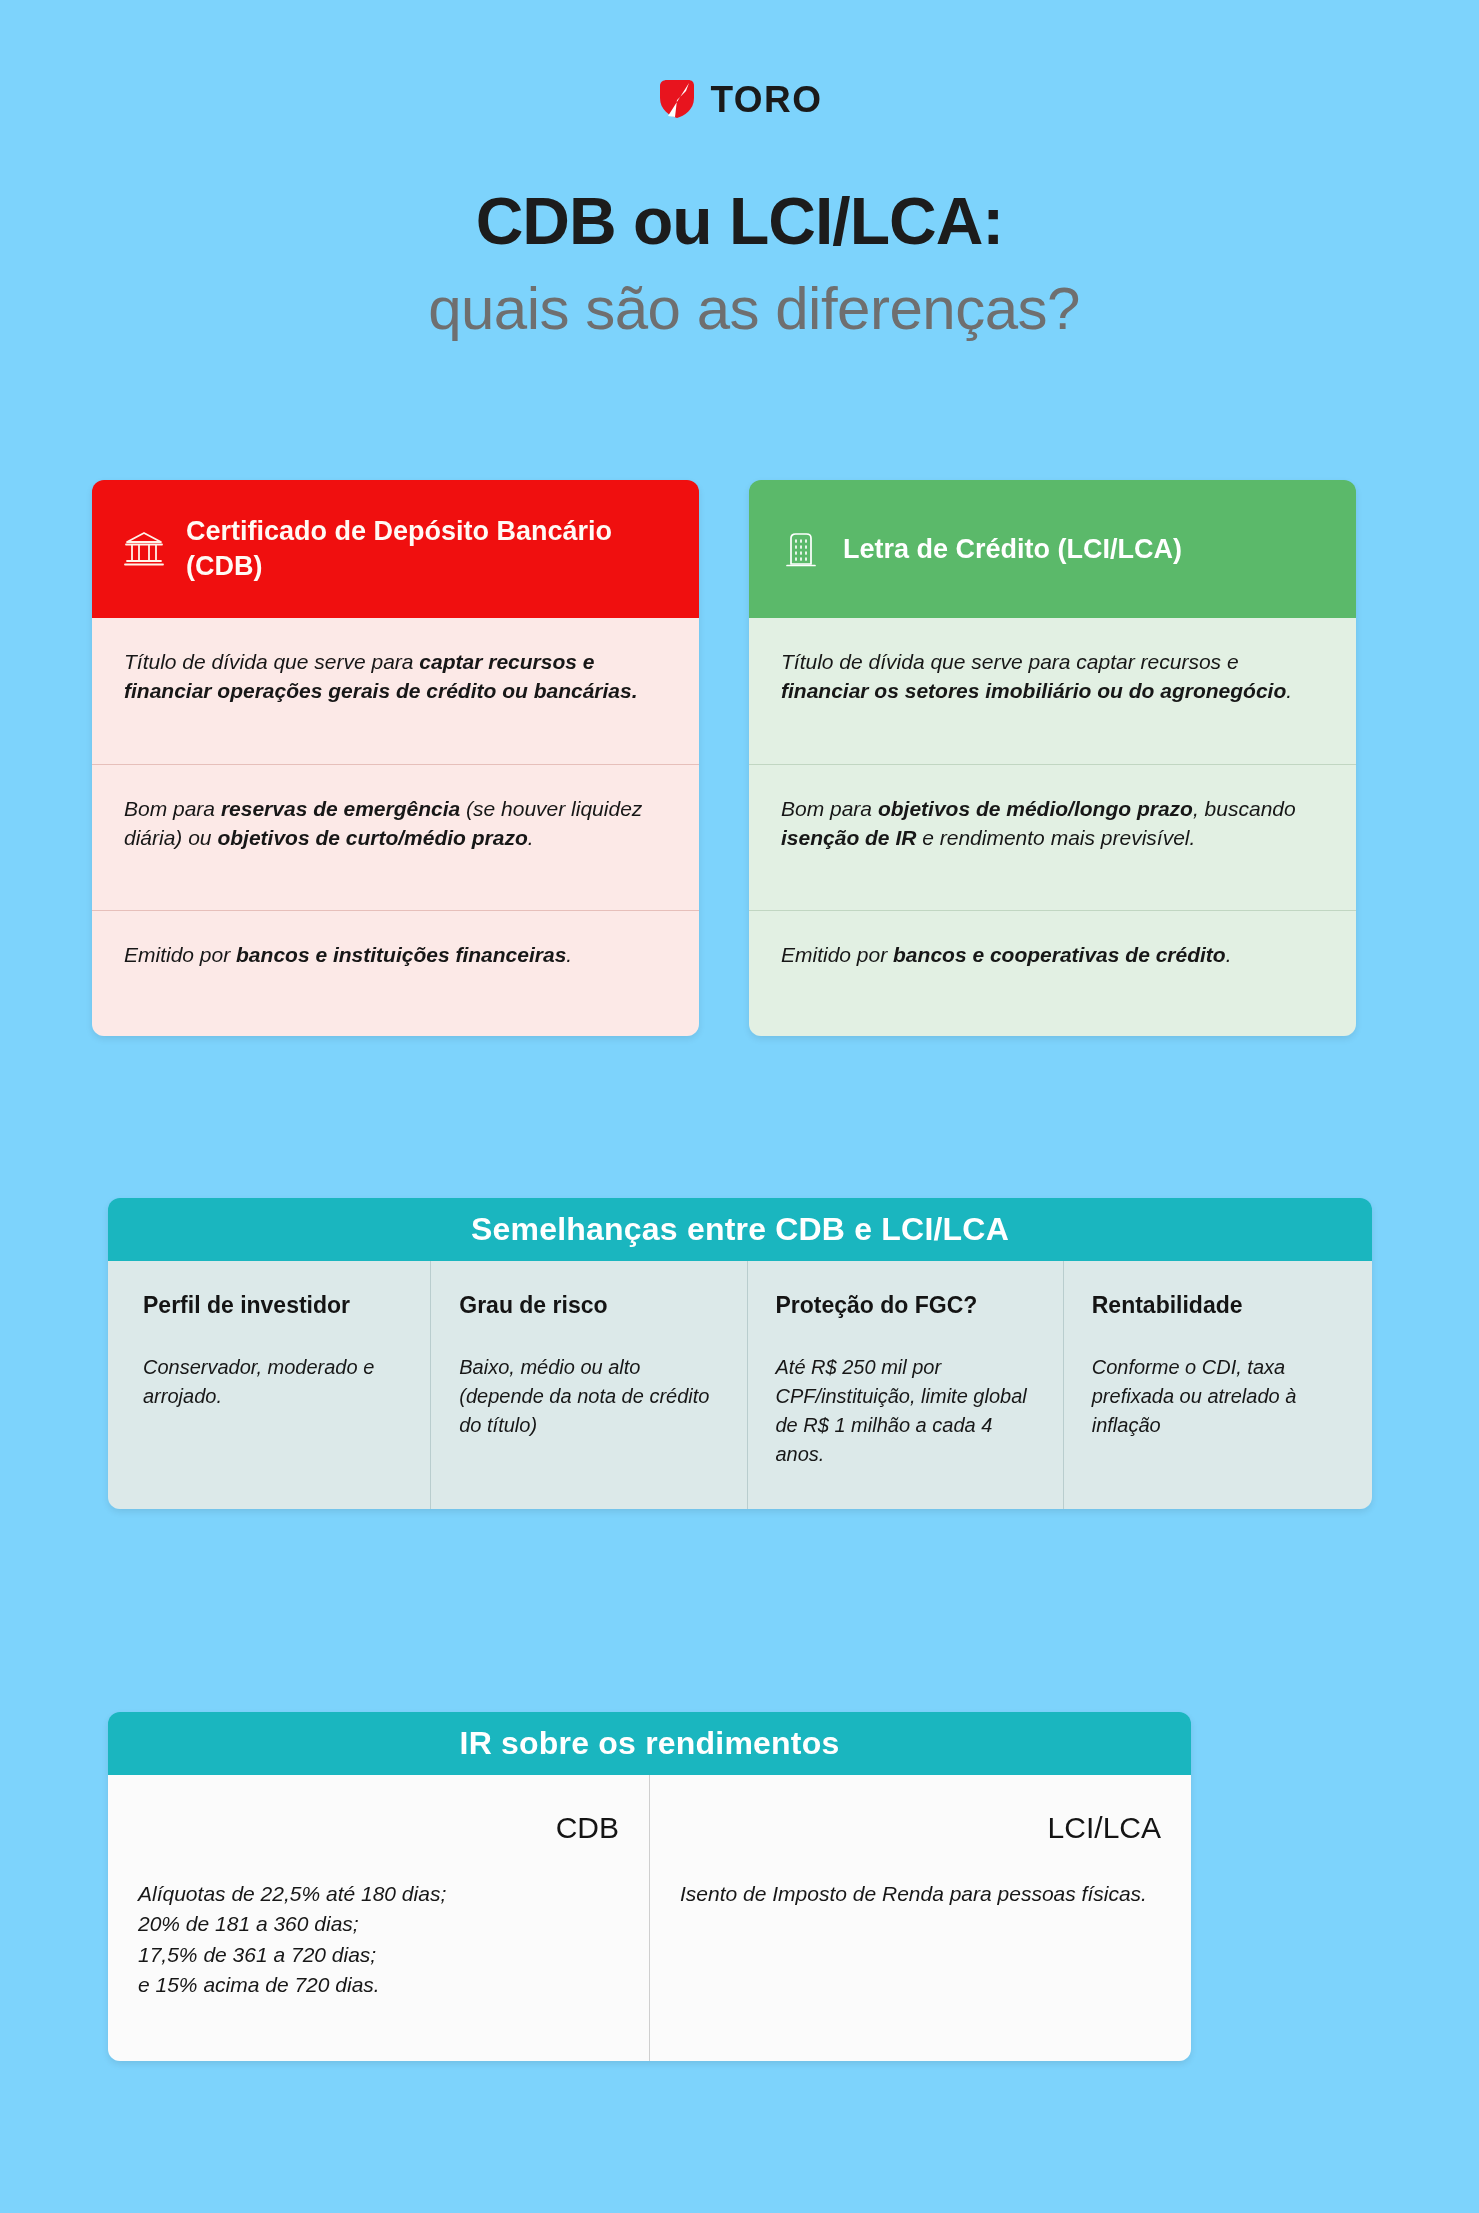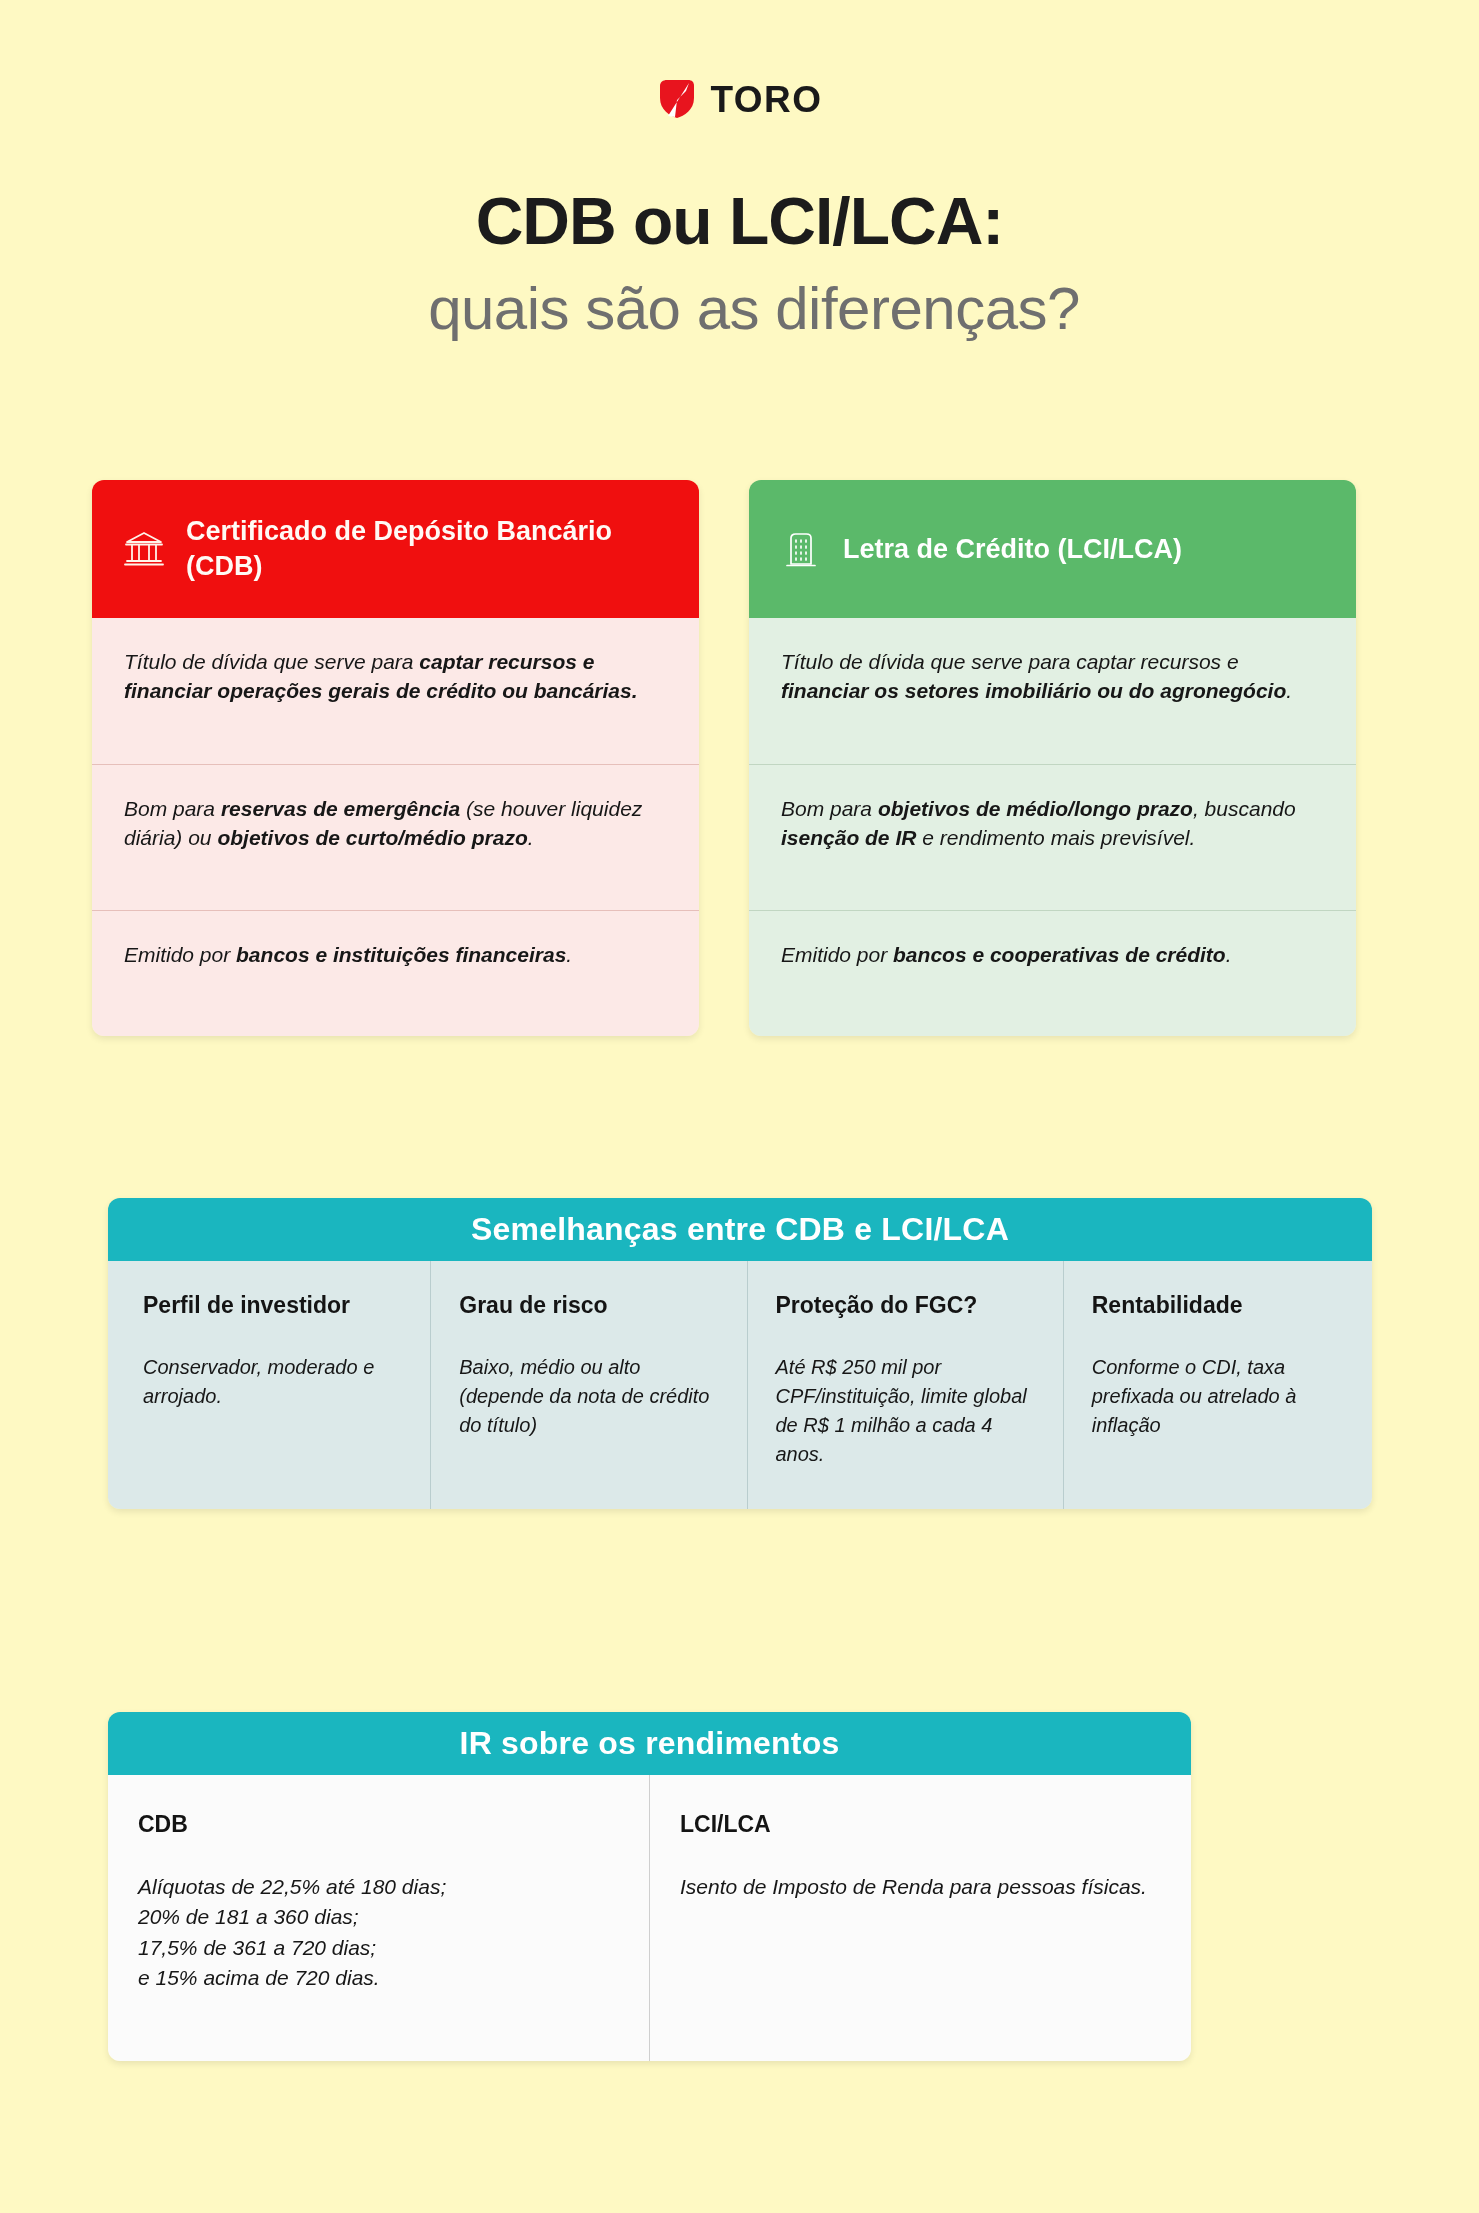--- a/index.html
+++ b/index.html
@@ -8,21 +8,21 @@
     width: 1479px;
     height: 2213px;
     background: #f2f2f2;
     font-family: "Liberation Sans", sans-serif;
   }
 
   .page {
     position: relative;
     width: 1479px;
     height: 2213px;
-    background: #fef9c3;
+    background: #7dd3fc;
     overflow: hidden;
   }
 
   
   .logo-row {
     position: absolute;
     top: 78px;
     left: 0;
     width: 100%;
     display: flex;
@@ -178,24 +178,25 @@
     display: flex;
     background: #fbfbfb;
   }
   .ir-col {
     flex: 1 1 0;
     padding: 36px 30px 54px 30px;
     min-height: 286px;
   }
   .ir-col + .ir-col { border-left: 1px solid #cfcfcf; }
   .ir-col-title {
-    font-size: 23px;
-    font-weight: bold;
+    font-size: 30px;
+    font-weight: normal;
     color: #141414;
     margin-bottom: 34px;
+    text-align: right;
   }
   .ir-col-text {
     font-size: 21px;
     font-style: italic;
     color: #171717;
     line-height: 1.45;
     white-space: pre-line;
   }
 </style>
 </head>

